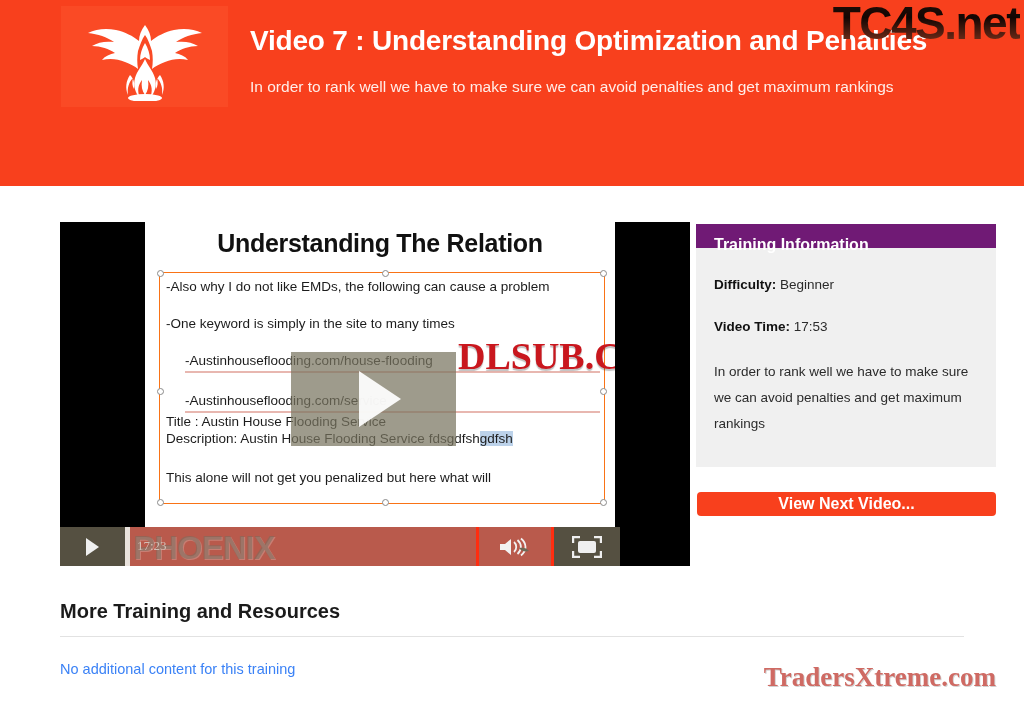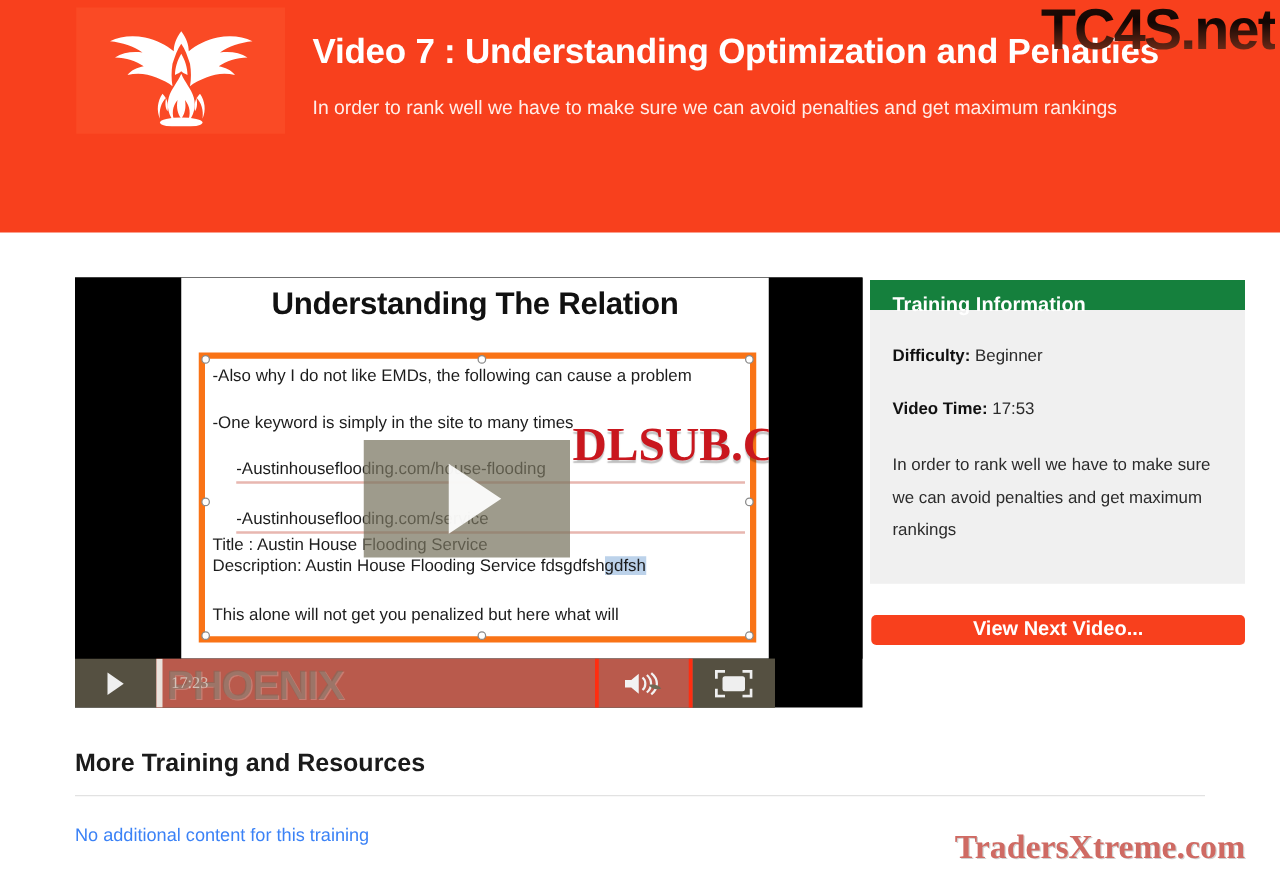--- a/index.html
+++ b/index.html
@@ -64,22 +64,22 @@
     background:#ffffff;overflow:hidden;
   }
   #slide-title{
     position:absolute;left:0;right:0;top:7px;
     text-align:center;
     font-family:"Liberation Sans", sans-serif;
     font-weight:bold;font-size:25px;color:#111;
     letter-spacing:-0.3px;
   }
   #slide-body{
-    position:absolute;left:14px;top:60px;right:10px;
-    border:5px solid #f97316;
+    position:absolute;left:14px;top:50px;right:10px;
+    border:1px solid #f97316;
     height:232px;
     padding:6px 4px 0 6px;
     box-sizing:border-box;
   }
   .slide-line{
     font-family:"Liberation Sans", sans-serif;
     font-size:13.5px;color:#1c1c1c;margin:0 0 20px 0;line-height:1.25;
   }
   .slide-line.tight{margin-bottom:1px;}
   .slide-url{ border-bottom:2px solid #e8b7b0; padding-bottom:1px;margin-left:19px;}
@@ -157,21 +157,21 @@
   #ctrl-full{
     width:66px;height:39px;display:flex;align-items:center;justify-content:center;
     background:#555041;
   }
 
   
   #sidebar{
     position:absolute;left:696px;top:224px;width:300px;
   }
   #side-head{
-    background:#15803d;color:#fff;
+    background:#701a75;color:#fff;
     font-size:16px;font-weight:bold;
     padding:12px 18px;
     box-sizing:border-box;height:23px;
     font-family:"Liberation Sans", sans-serif;
   }
   #side-body{
     background:#f0f0f0;padding:28px 18px 22px 18px;
     box-sizing:border-box;height:219px;
   }
   .side-row{

